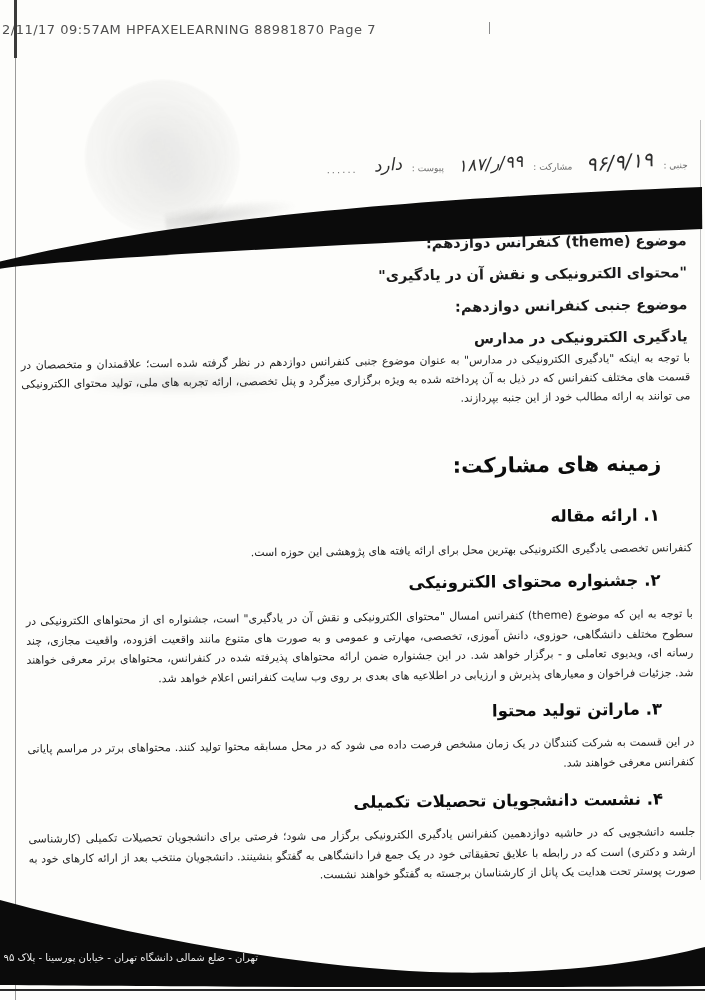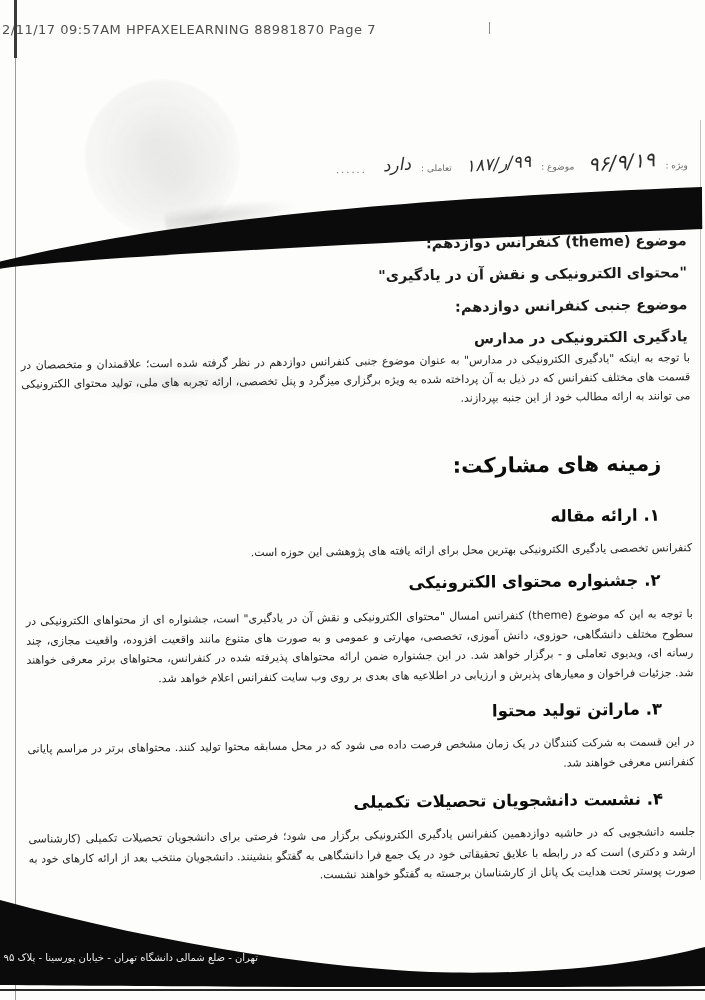--- a/index.html
+++ b/index.html
@@ -102,25 +102,25 @@
   <div class="edge-line-left-top"></div>
   <div class="edge-line-right"></div>
 
   <div class="logo-stamp"></div>
   <div class="pencil-smudge"></div>
   <div class="logo-smudge"></div>
 
   <div class="tilt">
 
     <div class="date-row">
-      <span class="dr-label">ویژه :</span>
+      <span class="dr-label">جنبی :</span>
       <span class="dr-value">۹۶/۹/۱۹</span>
-      <span class="dr-label">موضوع :</span>
+      <span class="dr-label">مشارکت :</span>
       <span class="dr-value small">۹۹/ر/۱۸۷</span>
-      <span class="dr-label">تعاملی :</span>
+      <span class="dr-label">پیوست :</span>
       <span class="dr-value small">دارد</span>
       <span class="dr-dots">......</span>
     </div>
 
     <svg class="swoosh-top" width="705" height="95" viewBox="0 0 705 95">
       <path d="M0,75 C150,41 350,18 705,8 L705,50 C520,55 300,63 130,72 C70,76 25,78 0,82 Z" fill="#0b0b0b"></path>
     </svg>
 
     <div class="intro">
       <div class="hline">موضوع (theme) کنفرانس دوازدهم:</div>

